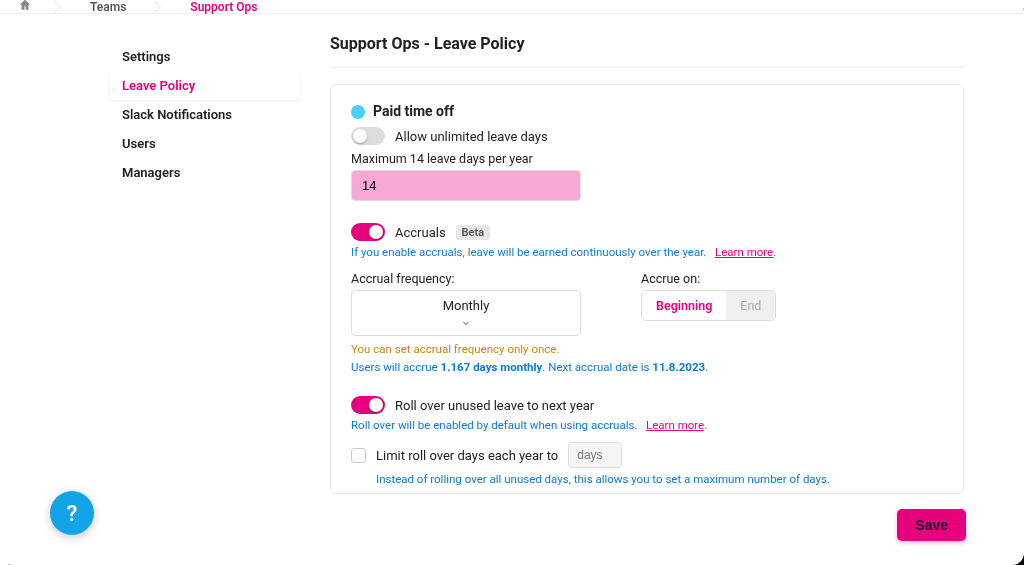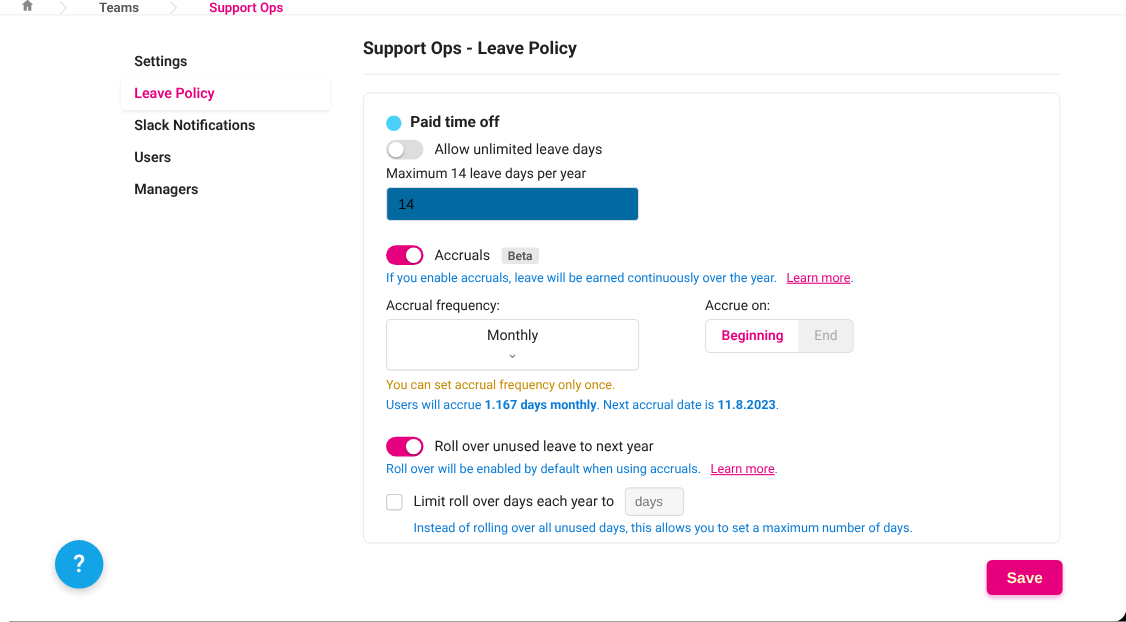--- a/index.html
+++ b/index.html
@@ -105,21 +105,21 @@
     content:'';position:absolute;width:14px;height:14px;border-radius:50%;
     background:#fff;top:2px;left:2px;box-shadow:0 1px 2px rgba(0,0,0,0.3);
   }
   .toggle.on{background:#e6007e;}
   .toggle.on::after{left:auto;right:2px;}
   .toggle-label{font-size:13px;}
 
   .field-label{font-size:12.5px;margin-top:6px;margin-bottom:4px;}
   .text-input{
     border:1px solid #ddd;border-radius:4px;padding:7px 10px;font-size:13px;
-    width:230px;background:#0369a1;
+    width:230px;background:#f9a8d4;
   }
   .small-input{
     border:1px solid #ddd;border-radius:4px;padding:5px 8px;font-size:12px;
     width:54px;background:#f6f6f6;color:#999;text-align:left;
   }
   .badge-beta{
     background:#e7e7e7;color:#555;border-radius:3px;padding:1px 6px;font-size:11px;font-weight:600;
   }
   .info-blue{color:#0a7bd6;font-size:11.5px;margin-top:4px;}
   .info-amber{color:#c58a00;font-size:11.5px;margin-top:6px;}
@@ -143,21 +143,21 @@
   .seg.disabled{background:#f0f0f0;color:#aaa;}
 
   .chk-row{display:flex;align-items:center;gap:10px;margin-top:10px;font-size:13px;}
   .chk{
     width:15px;height:15px;border:1px solid #ccc;border-radius:3px;background:#fff;flex-shrink:0;cursor:pointer;
   }
   .indent-info{margin-left:25px;}
 
   .save-btn{
     position:absolute;right:58px;bottom:8px;
-    background:#e6007e;color:#fef9c3;border:none;border-radius:5px;
+    background:#e6007e;color:#0f172a;border:none;border-radius:5px;
     padding:8px 18px;font-size:14px;font-weight:600;cursor:pointer;
     box-shadow:0 2px 4px rgba(230,0,126,0.3);
     margin-left:21px;
   }
 
   .help-fab{
     position:absolute;left:50px;bottom:30px;width:44px;height:44px;border-radius:50%;
     background:#13a4e8;color:#fff;display:flex;align-items:center;justify-content:center;
     font-size:22px;font-weight:600;cursor:pointer;box-shadow:0 3px 8px rgba(0,0,0,0.2);
   }

